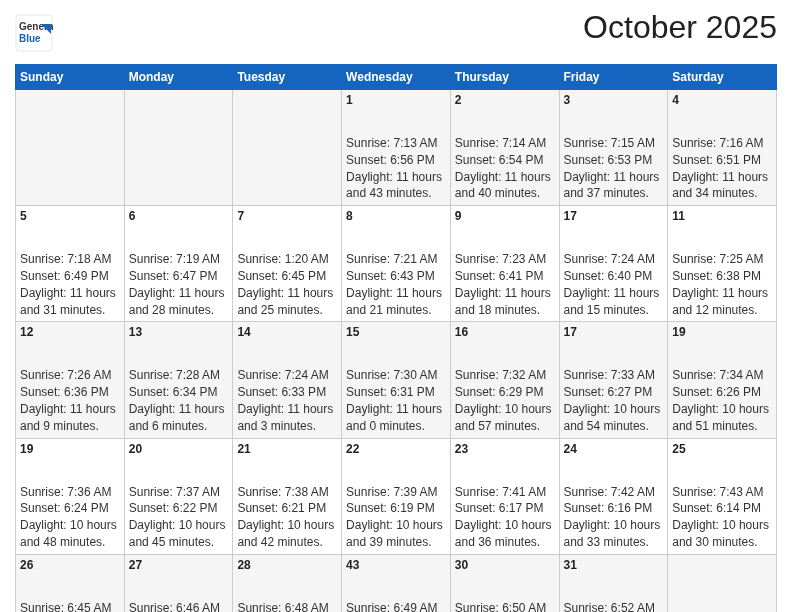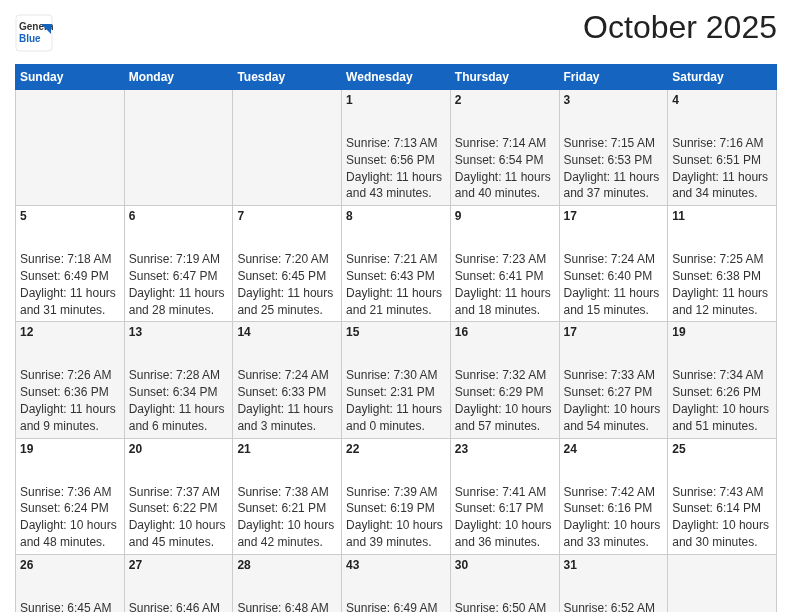--- a/index.html
+++ b/index.html
@@ -160,21 +160,21 @@
           </td>
           <td>
             <span class="day-num">6</span>
             <div class="day-info">Sunrise: 7:19 AM
 Sunset: 6:47 PM
 Daylight: 11 hours
 and 28 minutes.</div>
           </td>
           <td>
             <span class="day-num">7</span>
-            <div class="day-info">Sunrise: 7:20 AM
+            <div class="day-info">Sunrise: 1:20 AM
 Sunset: 6:45 PM
 Daylight: 11 hours
 and 25 minutes.</div>
           </td>
           <td>
             <span class="day-num">8</span>
             <div class="day-info">Sunrise: 7:21 AM
 Sunset: 6:43 PM
 Daylight: 11 hours
 and 21 minutes.</div>
@@ -219,21 +219,21 @@
           <td>
             <span class="day-num">14</span>
             <div class="day-info">Sunrise: 7:24 AM
 Sunset: 6:33 PM
 Daylight: 11 hours
 and 3 minutes.</div>
           </td>
           <td>
             <span class="day-num">15</span>
             <div class="day-info">Sunrise: 7:30 AM
-Sunset: 2:31 PM
+Sunset: 6:31 PM
 Daylight: 11 hours
 and 0 minutes.</div>
           </td>
           <td>
             <span class="day-num">16</span>
             <div class="day-info">Sunrise: 7:32 AM
 Sunset: 6:29 PM
 Daylight: 10 hours
 and 57 minutes.</div>
           </td>

